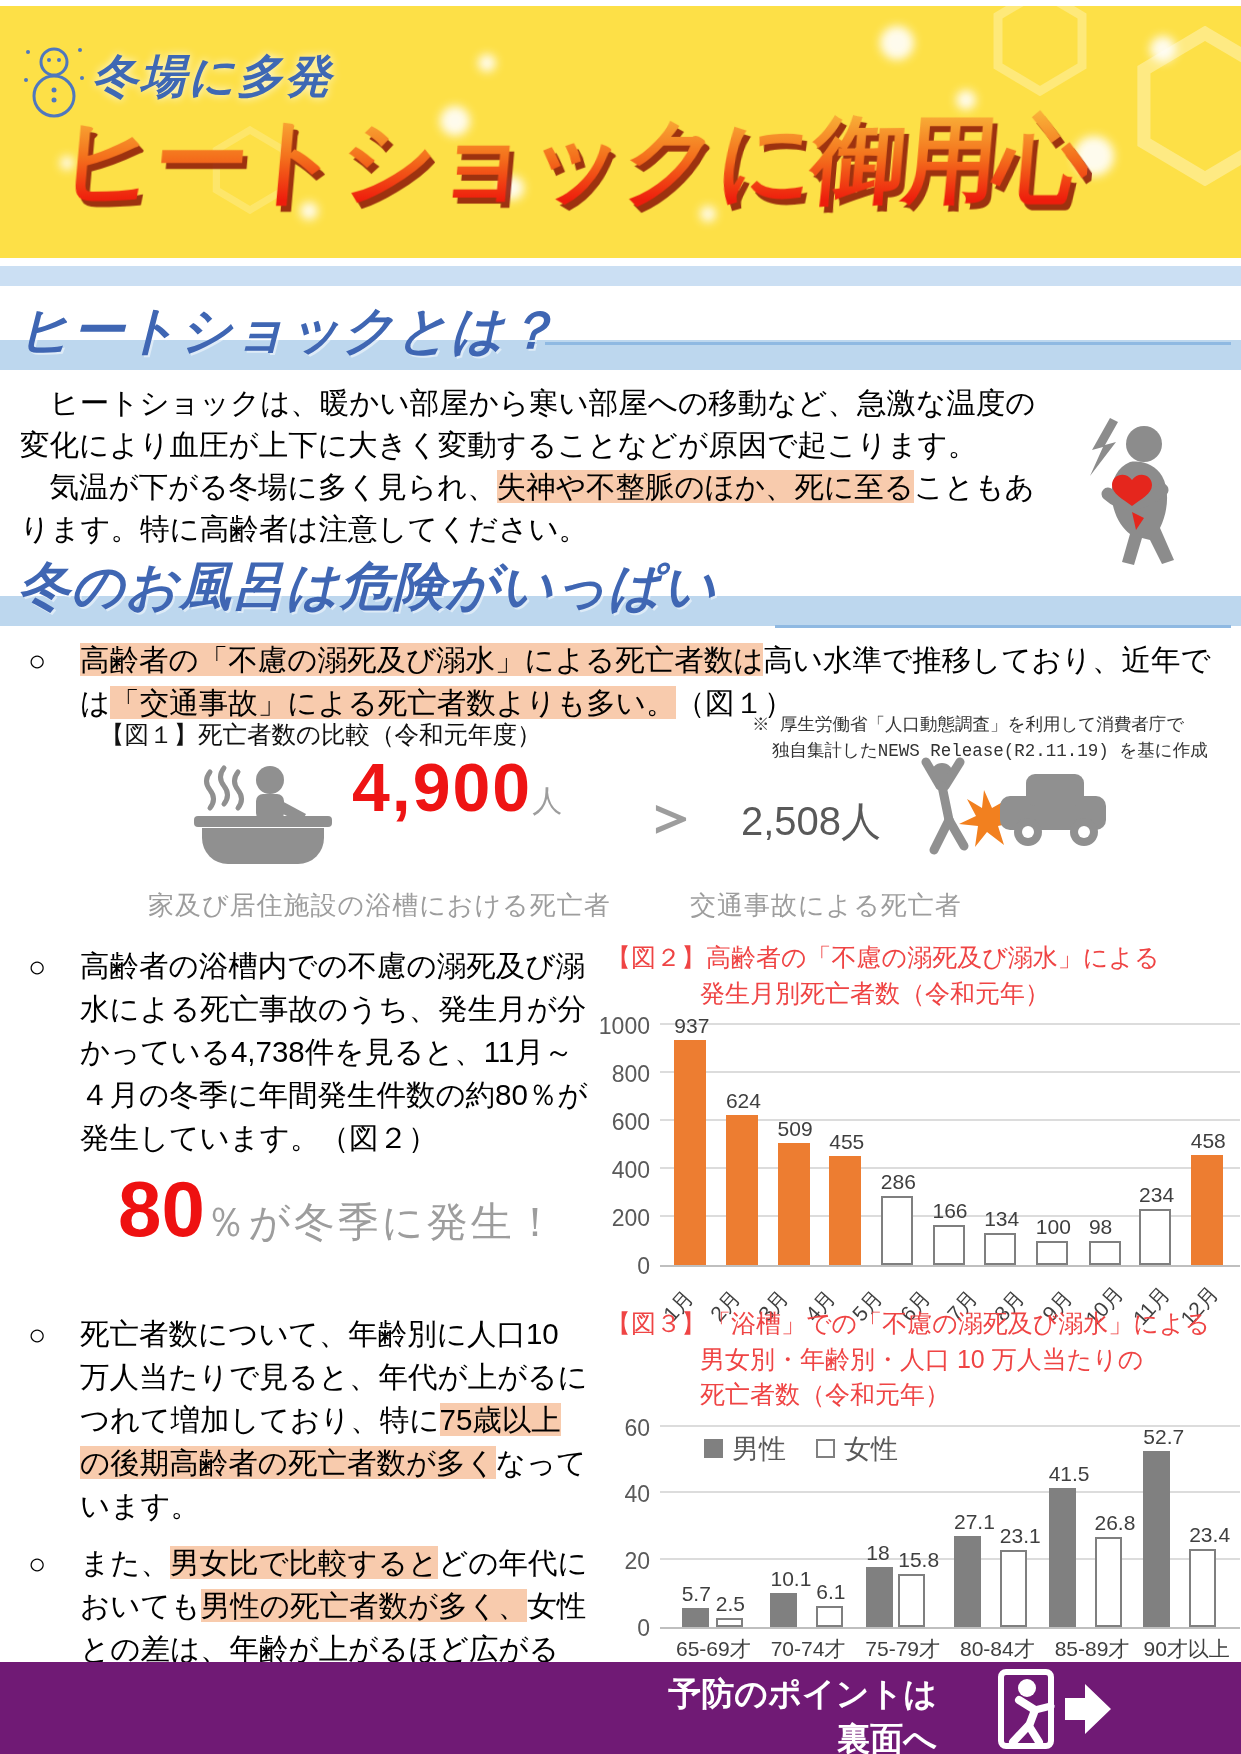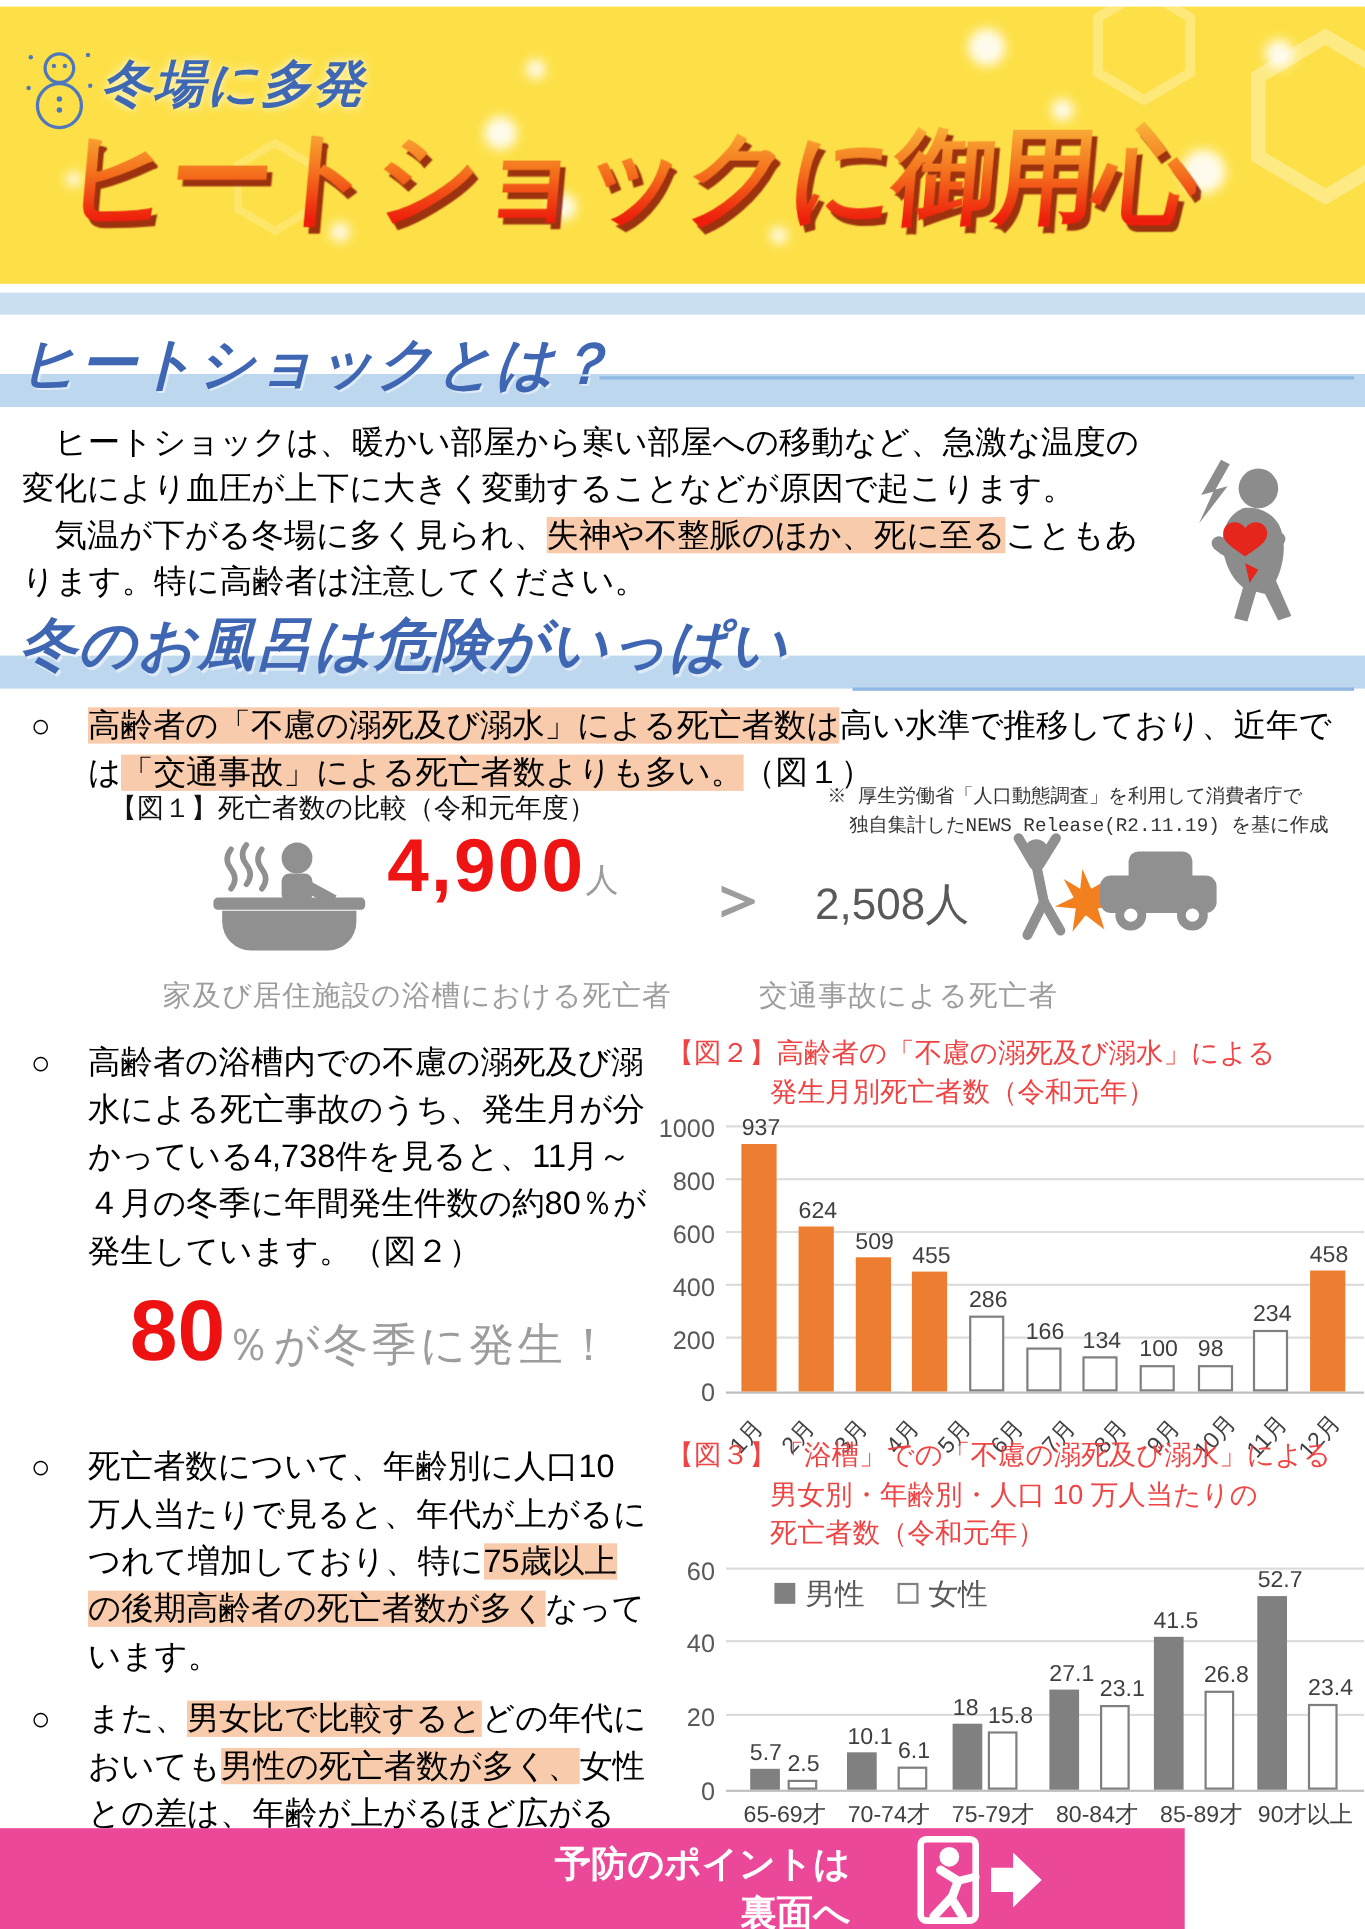--- a/index.html
+++ b/index.html
@@ -81,21 +81,21 @@
   .xlabels{display:flex;margin-left:54px;padding:0 6px;margin-top:6px;}
   .xlab{flex:1;text-align:center;font-size:21px;color:#404040;white-space:nowrap;}
   .xlabels.rot{height:58px;}
   .xlabels.rot .xlab{transform:translateY(14px) rotate(-48deg);}
   .legend{position:absolute;left:44px;top:4px;display:flex;gap:30px;z-index:3;font-size:27px;color:#595959;align-items:center;}
   .lg-item{display:flex;align-items:center;}
   .lg-swatch{display:inline-block;width:19px;height:19px;margin-right:9px;background:#808080;box-sizing:border-box;}
   .lg-swatch.outlined{background:#fff;border:2px solid #808080;}
 
   
-  .footer{position:absolute;left:0;top:1662px;width:1077px;height:92px;background:#ec4899;}
+  .footer{position:absolute;left:0;top:1662px;width:1241px;height:92px;background:#701a75;}
   .footer-text{position:absolute;right:304px;top:10px;text-align:right;color:#fff;font-size:33px;font-weight:bold;line-height:1.35;}
   .exit{position:absolute;right:124px;top:6px;}
 </style>
 </head>
 <body>
 
 <div class="page">
 
   <div class="header">
     <div class="dot" style="left:440px;top:100px;width:30px;height:30px;"></div>

